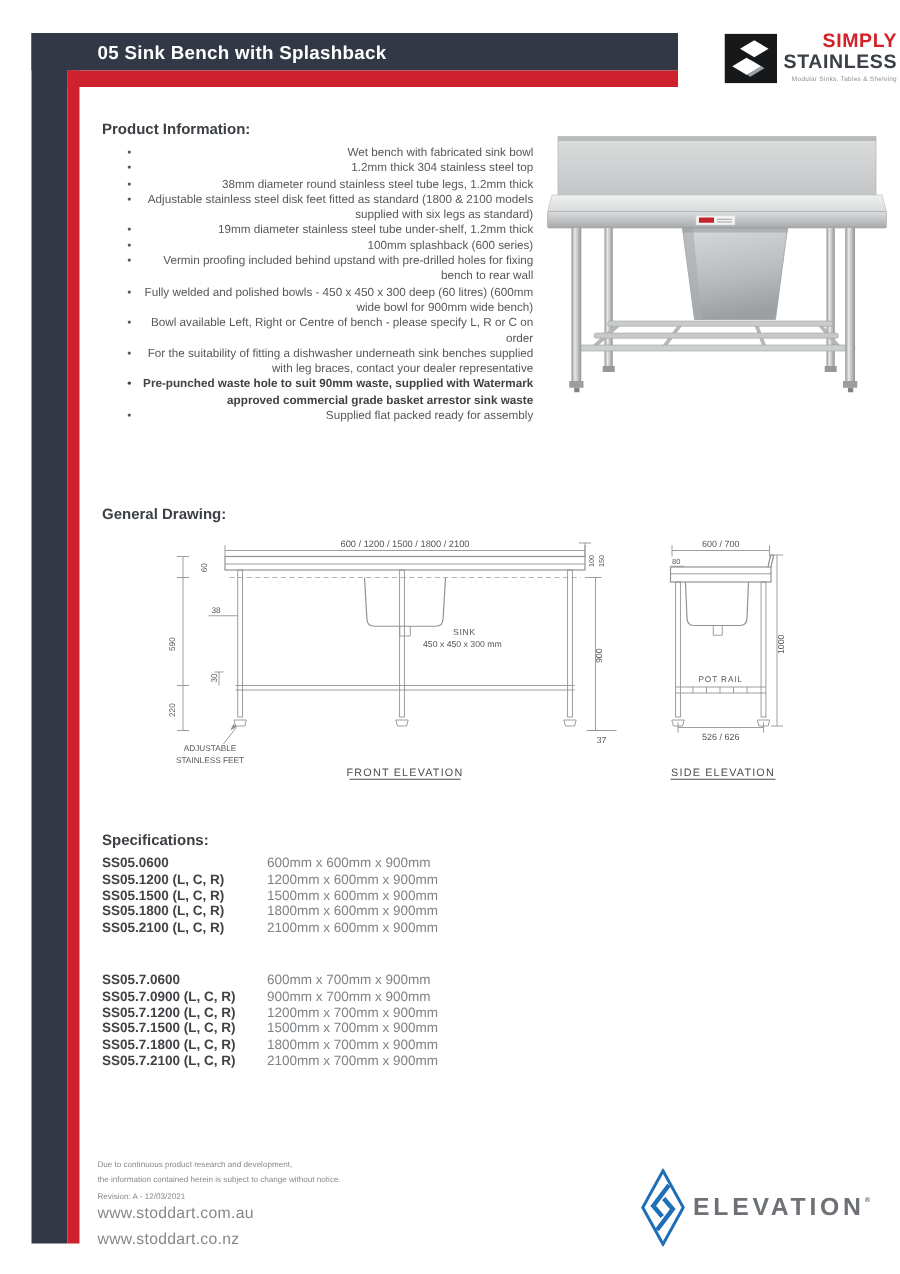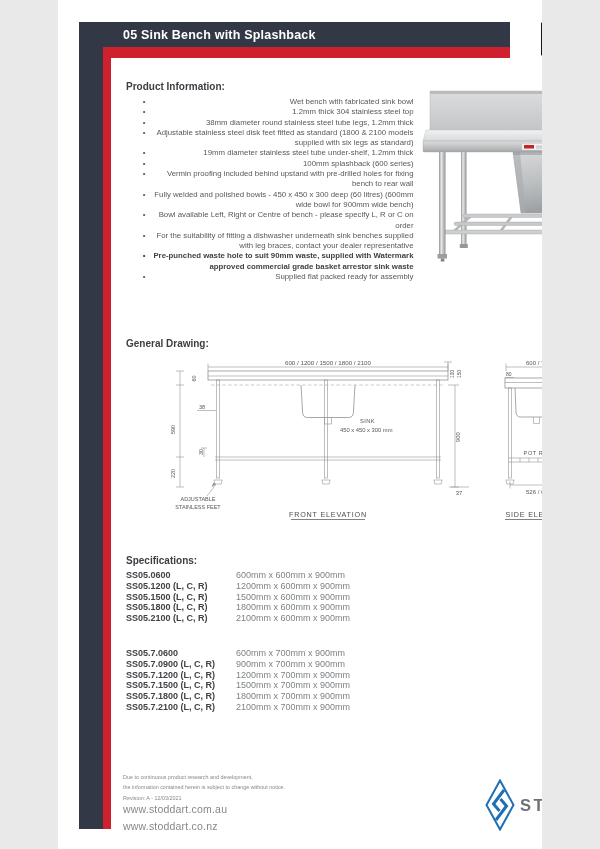--- a/index.html
+++ b/index.html
@@ -1,16 +1,16 @@
 <!DOCTYPE html>
 <html><head>
 <meta charset="utf-8">
 <style>
   html,body{margin:0;padding:0;background:#e9e9e9;}
-  .page{position:relative;width:484px;height:849px;background:#ffffff;margin:0 auto;
+  .page{position:relative;width:600px;height:849px;background:#ffffff;margin:0 auto;
         font-family:"Liberation Sans",sans-serif;overflow:hidden;}
   
   .bar-dark-v{position:absolute;left:21px;top:22px;width:24px;height:807px;background:#323845;}
   .bar-red-v{position:absolute;left:45px;top:47px;width:8px;height:782px;background:#CF202E;}
   .bar-dark-h{position:absolute;left:21px;top:22px;width:431px;height:25px;background:#323845;}
   .bar-red-h{position:absolute;left:45px;top:47px;width:407px;height:11px;background:#CF202E;}
   .header-title{position:absolute;left:65px;top:28px;color:#ffffff;font-size:12.5px;font-weight:bold;letter-spacing:.2px;}
   
   .ss-logo{position:absolute;left:483px;top:20px;width:115px;height:42px;display:flex;}
   .ss-text{margin-left:4px;display:flex;flex-direction:column;justify-content:flex-start;text-align:right;}
@@ -376,16 +376,16 @@
   <div class="f-small" style="top:795px;">Revision: A - 12/03/2021</div>
   <div class="f-url" style="top:803px;">www.stoddart.com.au</div>
   <div class="f-url" style="top:820px;">www.stoddart.co.nz</div>
 
   <div class="stoddart">
     <svg width="30" height="52" viewBox="0 0 30 52">
       <path d="M15,1.5 L28.5,26 L15,50.5 L1.5,26 Z" fill="none" stroke="#1F6FB6" stroke-width="2"></path>
       <path d="M19,11 L8.5,25 L14.5,32" fill="none" stroke="#1F6FB6" stroke-width="3"></path>
       <path d="M11,41 L21.5,27 L15.5,20" fill="none" stroke="#1F6FB6" stroke-width="3"></path>
     </svg>
-    <div class="stoddart-text"><span>STODDART</span><span class="stoddart-reg">®</span></div>
+    <div class="stoddart-text"><span>ELEVATION</span><span class="stoddart-reg">®</span></div>
   </div>
 
 </div>
 
 </body></html>

